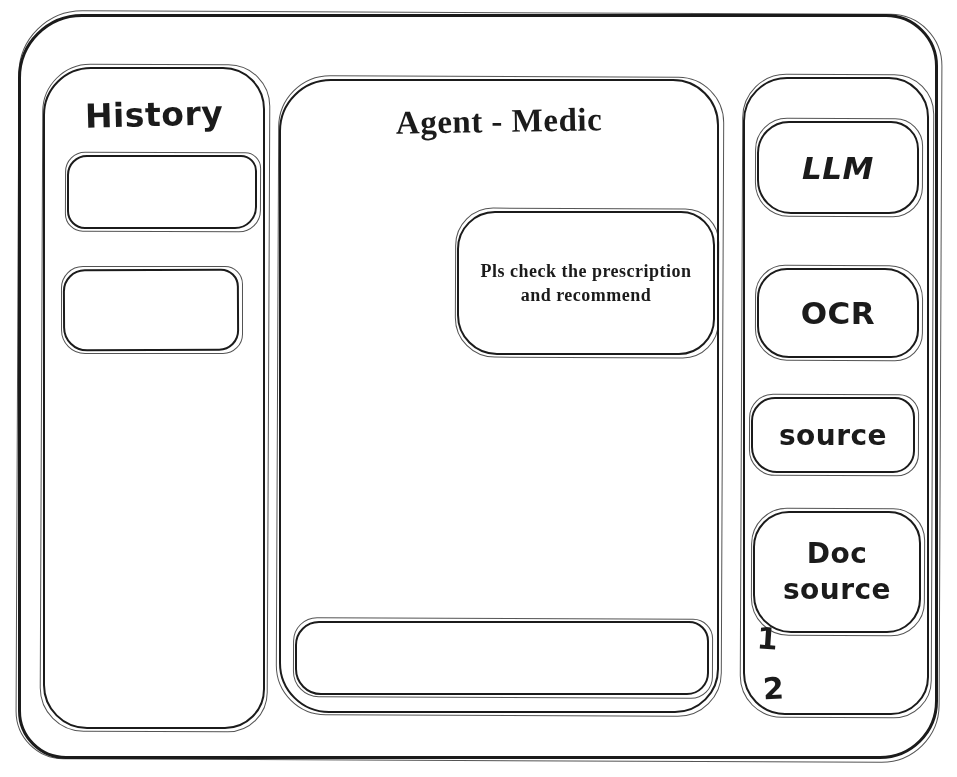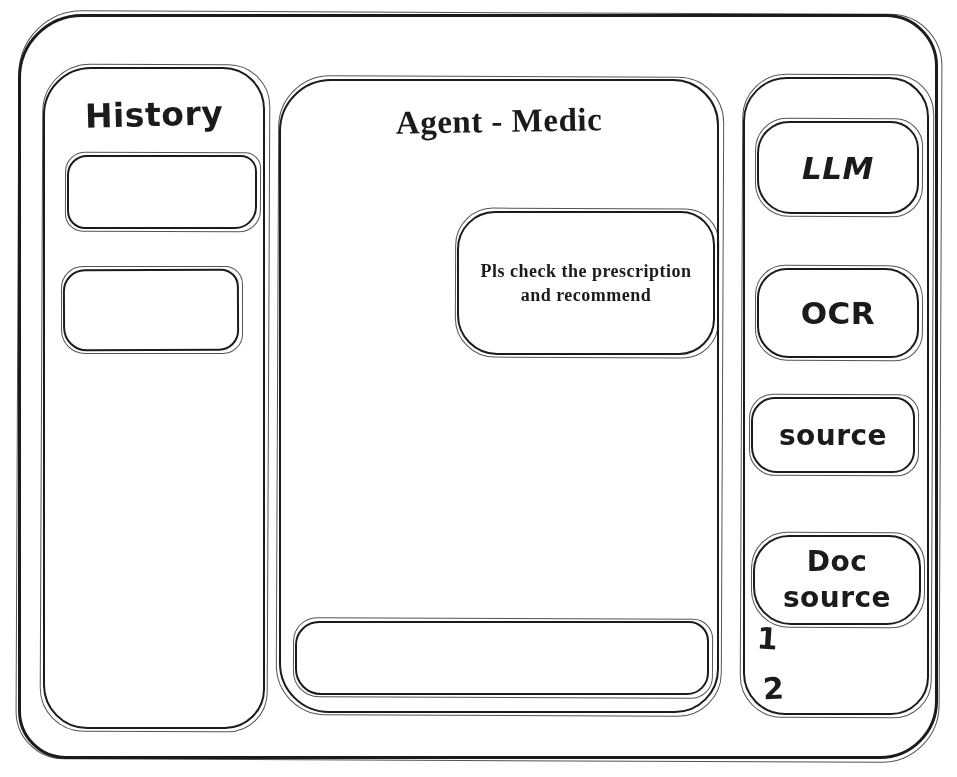--- a/index.html
+++ b/index.html
@@ -107,25 +107,24 @@
     border-radius:30px 34px 28px 32px;
     font-size:31px;
     margin-top:32px;
   }
   .tool-params {
     left:6px; top:318px; width:164px; height:76px;
     border-radius:24px 20px 22px 26px;
     font-size:28px;
   }
   .tool-doc {
-    left:8px; top:432px; width:168px; height:90px;
+    left:8px; top:432px; width:168px; height:122px;
     border-radius:36px 32px 34px 38px;
     font-size:28px; line-height:1.3;
     padding:0 26px;
-    margin-top:24px;
   }
   .doc-num { position:absolute; font-size:30px; font-weight:600; }
   .doc-num-1 { left:12px; top:542px; transform:rotate(4deg); }
   .doc-num-2 { left:18px; top:592px; transform:rotate(-3deg); }
 </style>
 </head>
 <body>
 
 <div class="sk frame">
 

